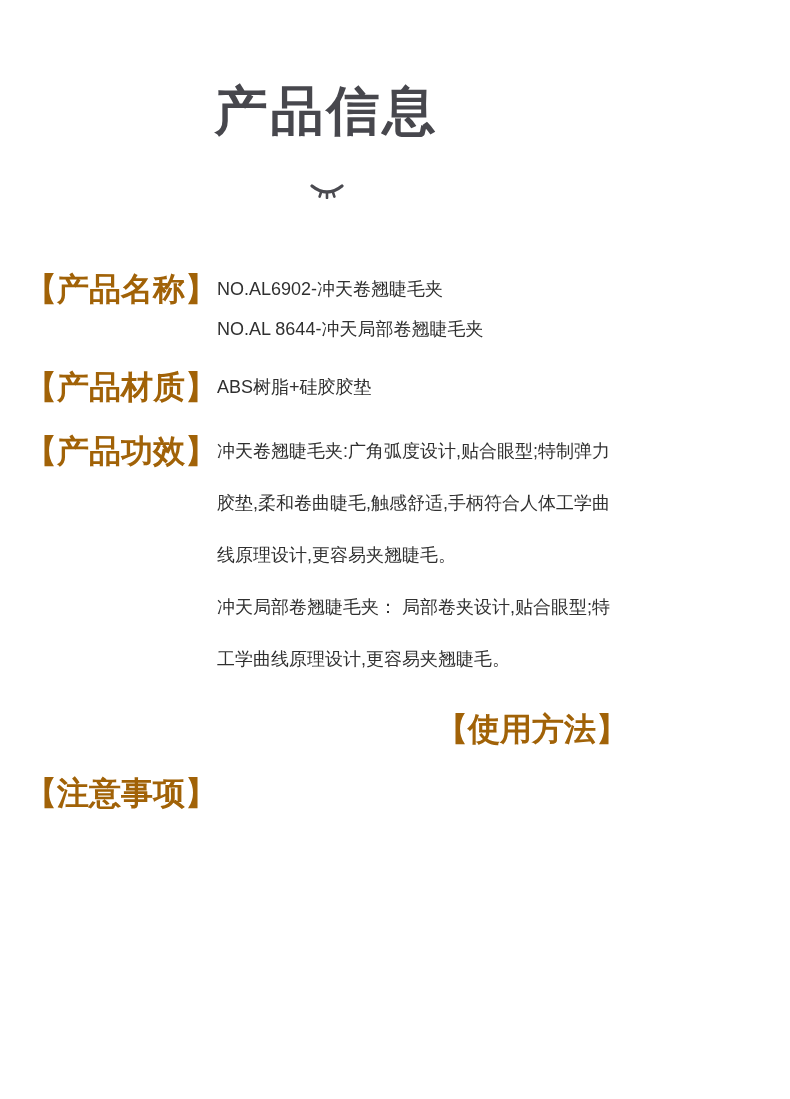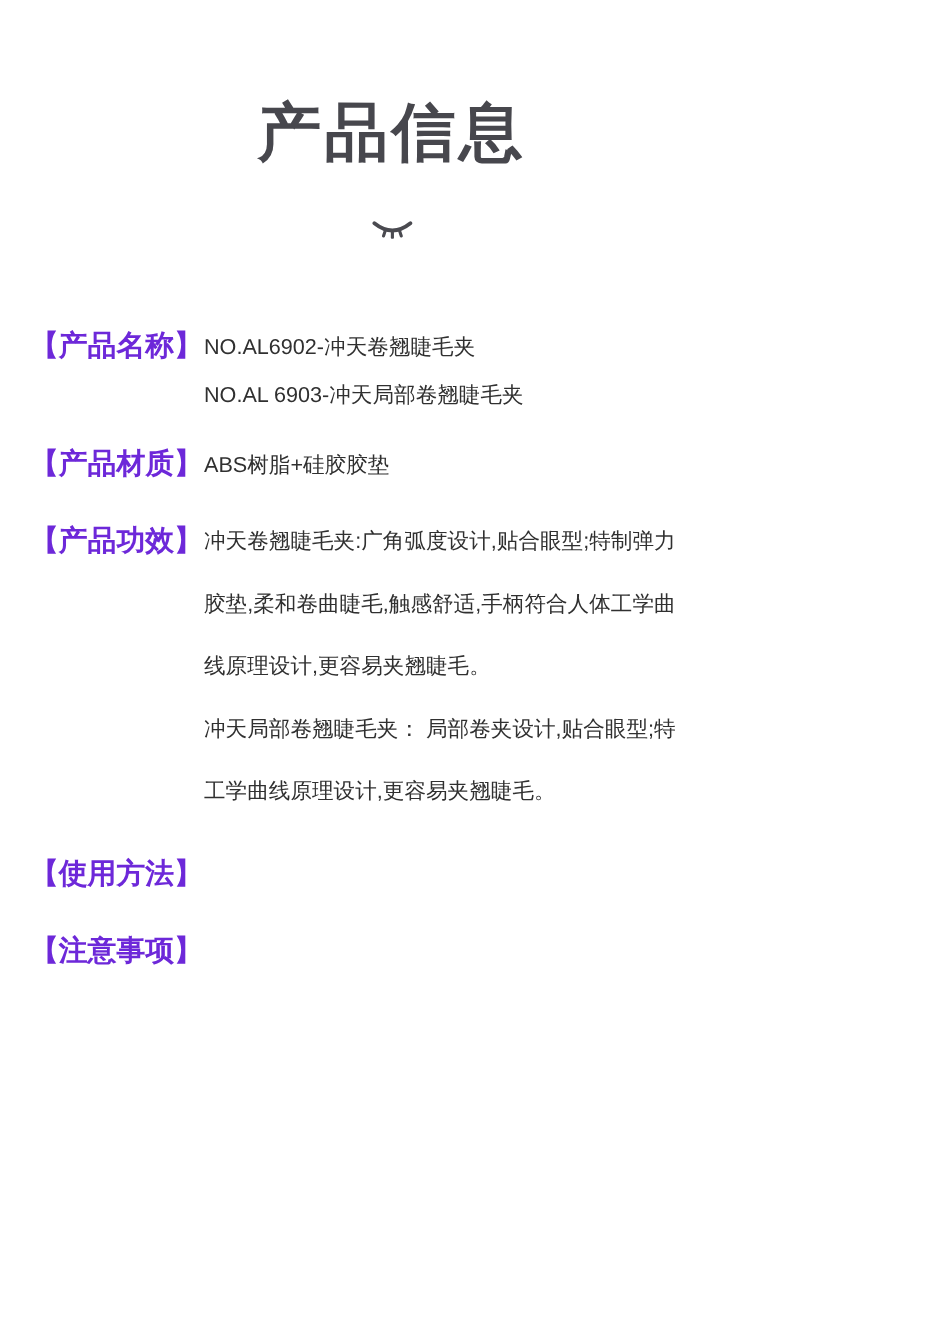--- a/index.html
+++ b/index.html
@@ -38,42 +38,43 @@
   .sections {
     margin-top: 70px;
   }
   .section {
     display: flex;
     align-items: flex-start;
     margin-bottom: 12px;
   }
   .section .label {
     flex: 0 0 145px;
-    font-size: 24px;
+    font-size: 32px;
     font-weight: bold;
-    color: #6d28d9;
+    color: #a16207;
     line-height: 52px;
     white-space: nowrap;
   }
   .section .content {
     flex: 1;
     font-size: 18px;
     font-weight: 300;
     color: #303030;
     line-height: 52px;
   }
   .section .content .line {
     white-space: nowrap;
   }
   .section.name-block .label,
   .section.name-block .content {
     line-height: 40px;
   }
   .section.usage-block {
     margin-top: 18px;
+    justify-content: flex-end;
   }
 </style>
 </head>
 <body>
 
 <div class="page">
 
   <h1 class="title">产品信息</h1>
 
   <div class="icon-row">
@@ -84,21 +85,21 @@
       <line x1="23" y1="9.4" x2="24.4" y2="13.6" stroke="#4a4a50" stroke-width="2.6" stroke-linecap="round"></line>
     </svg>
   </div>
 
   <div class="sections">
 
     <section class="section name-block">
       <div class="label">【产品名称】</div>
       <div class="content">
         <div class="line">NO.AL6902-冲天卷翘睫毛夹</div>
-        <div class="line">NO.AL 6903-冲天局部卷翘睫毛夹</div>
+        <div class="line">NO.AL 8644-冲天局部卷翘睫毛夹</div>
       </div>
     </section>
 
     <section class="section">
       <div class="label">【产品材质】</div>
       <div class="content">
         <div class="line">ABS树脂+硅胶胶垫</div>
       </div>
     </section>
 

